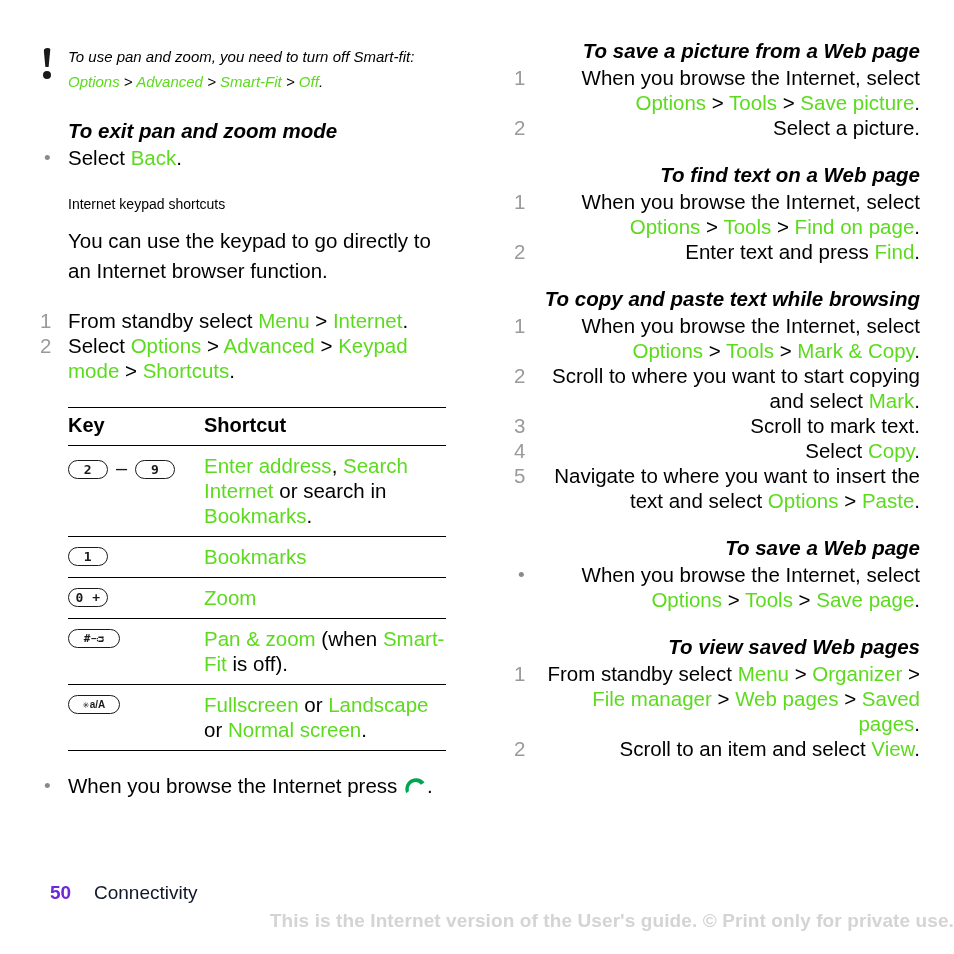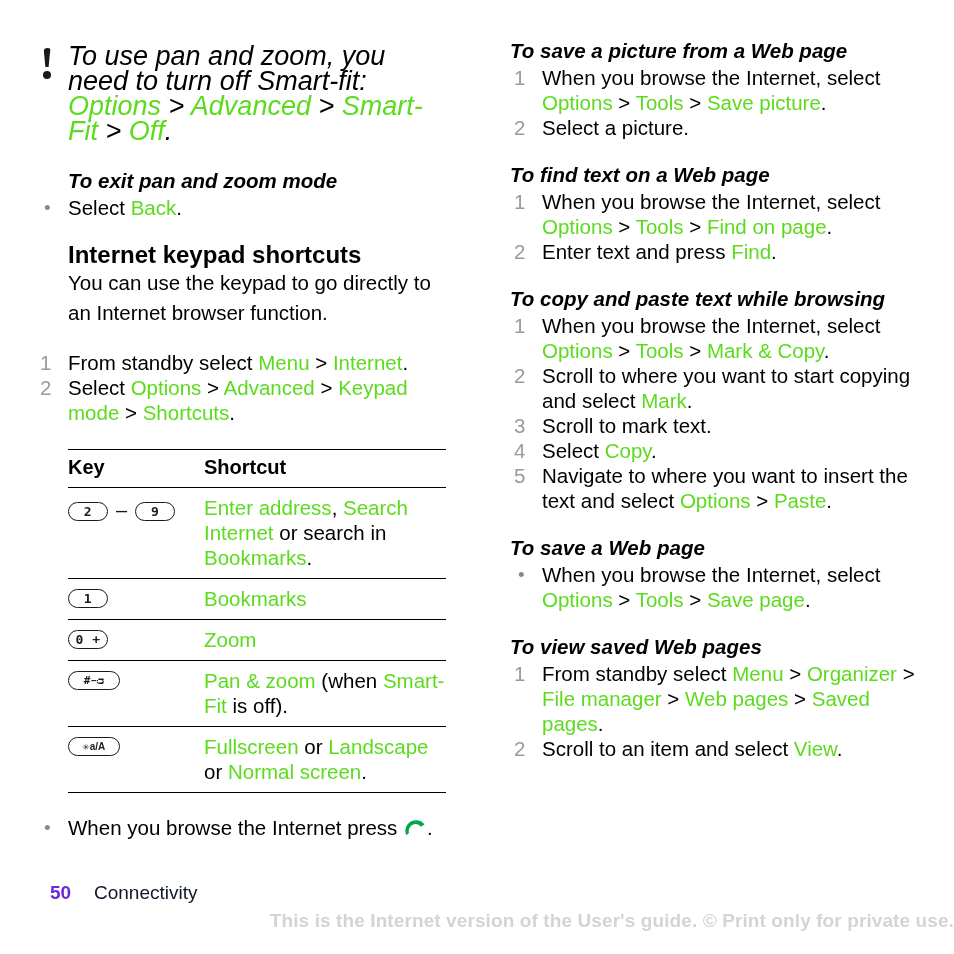--- a/index.html
+++ b/index.html
@@ -34,20 +34,21 @@
   .col {
     box-sizing: border-box;
   }
   .col-left {
     width: 480px;
     padding: 44px 30px 0 36px;
   }
   .col-right {
     width: 474px;
     padding: 38px 34px 0 30px;
+    text-align: right;
   }
 
   
   .tip {
     display: flex;
     align-items: flex-start;
     margin: 0 0 24px 0;
   }
   .tip-icon {
     width: 22px;
@@ -66,39 +67,39 @@
   }
   .bang-dot {
     width: 8px;
     height: 8px;
     background: #1a1a1a;
     border-radius: 50%;
     margin-top: 4px;
   }
   .tip-text {
     font-style: italic;
-    font-size: 27px;
+    font-size: 15px;
     line-height: 25px;
     font-weight: 400;
     padding-left: 10px;
   }
 
   h3.sub {
     font-size: 20.5px;
     line-height: 25px;
     font-weight: bold;
     font-style: italic;
     margin: 0 0 2px 0;
   }
   h3.sub-plain {
-    font-size: 24px;
-    line-height: 25px;
-    font-weight: bold;
+    font-size: 14px;
+    line-height: 25px;
+    font-weight: normal;
     font-style: normal;
-    margin: 0 0 1px 0;
+    margin: 0 0 9px 0;
   }
   p.body {
     font-size: 20.5px;
     line-height: 30px;
     margin: 0;
   }
 
   .indent {
     padding-left: 32px;
   }

